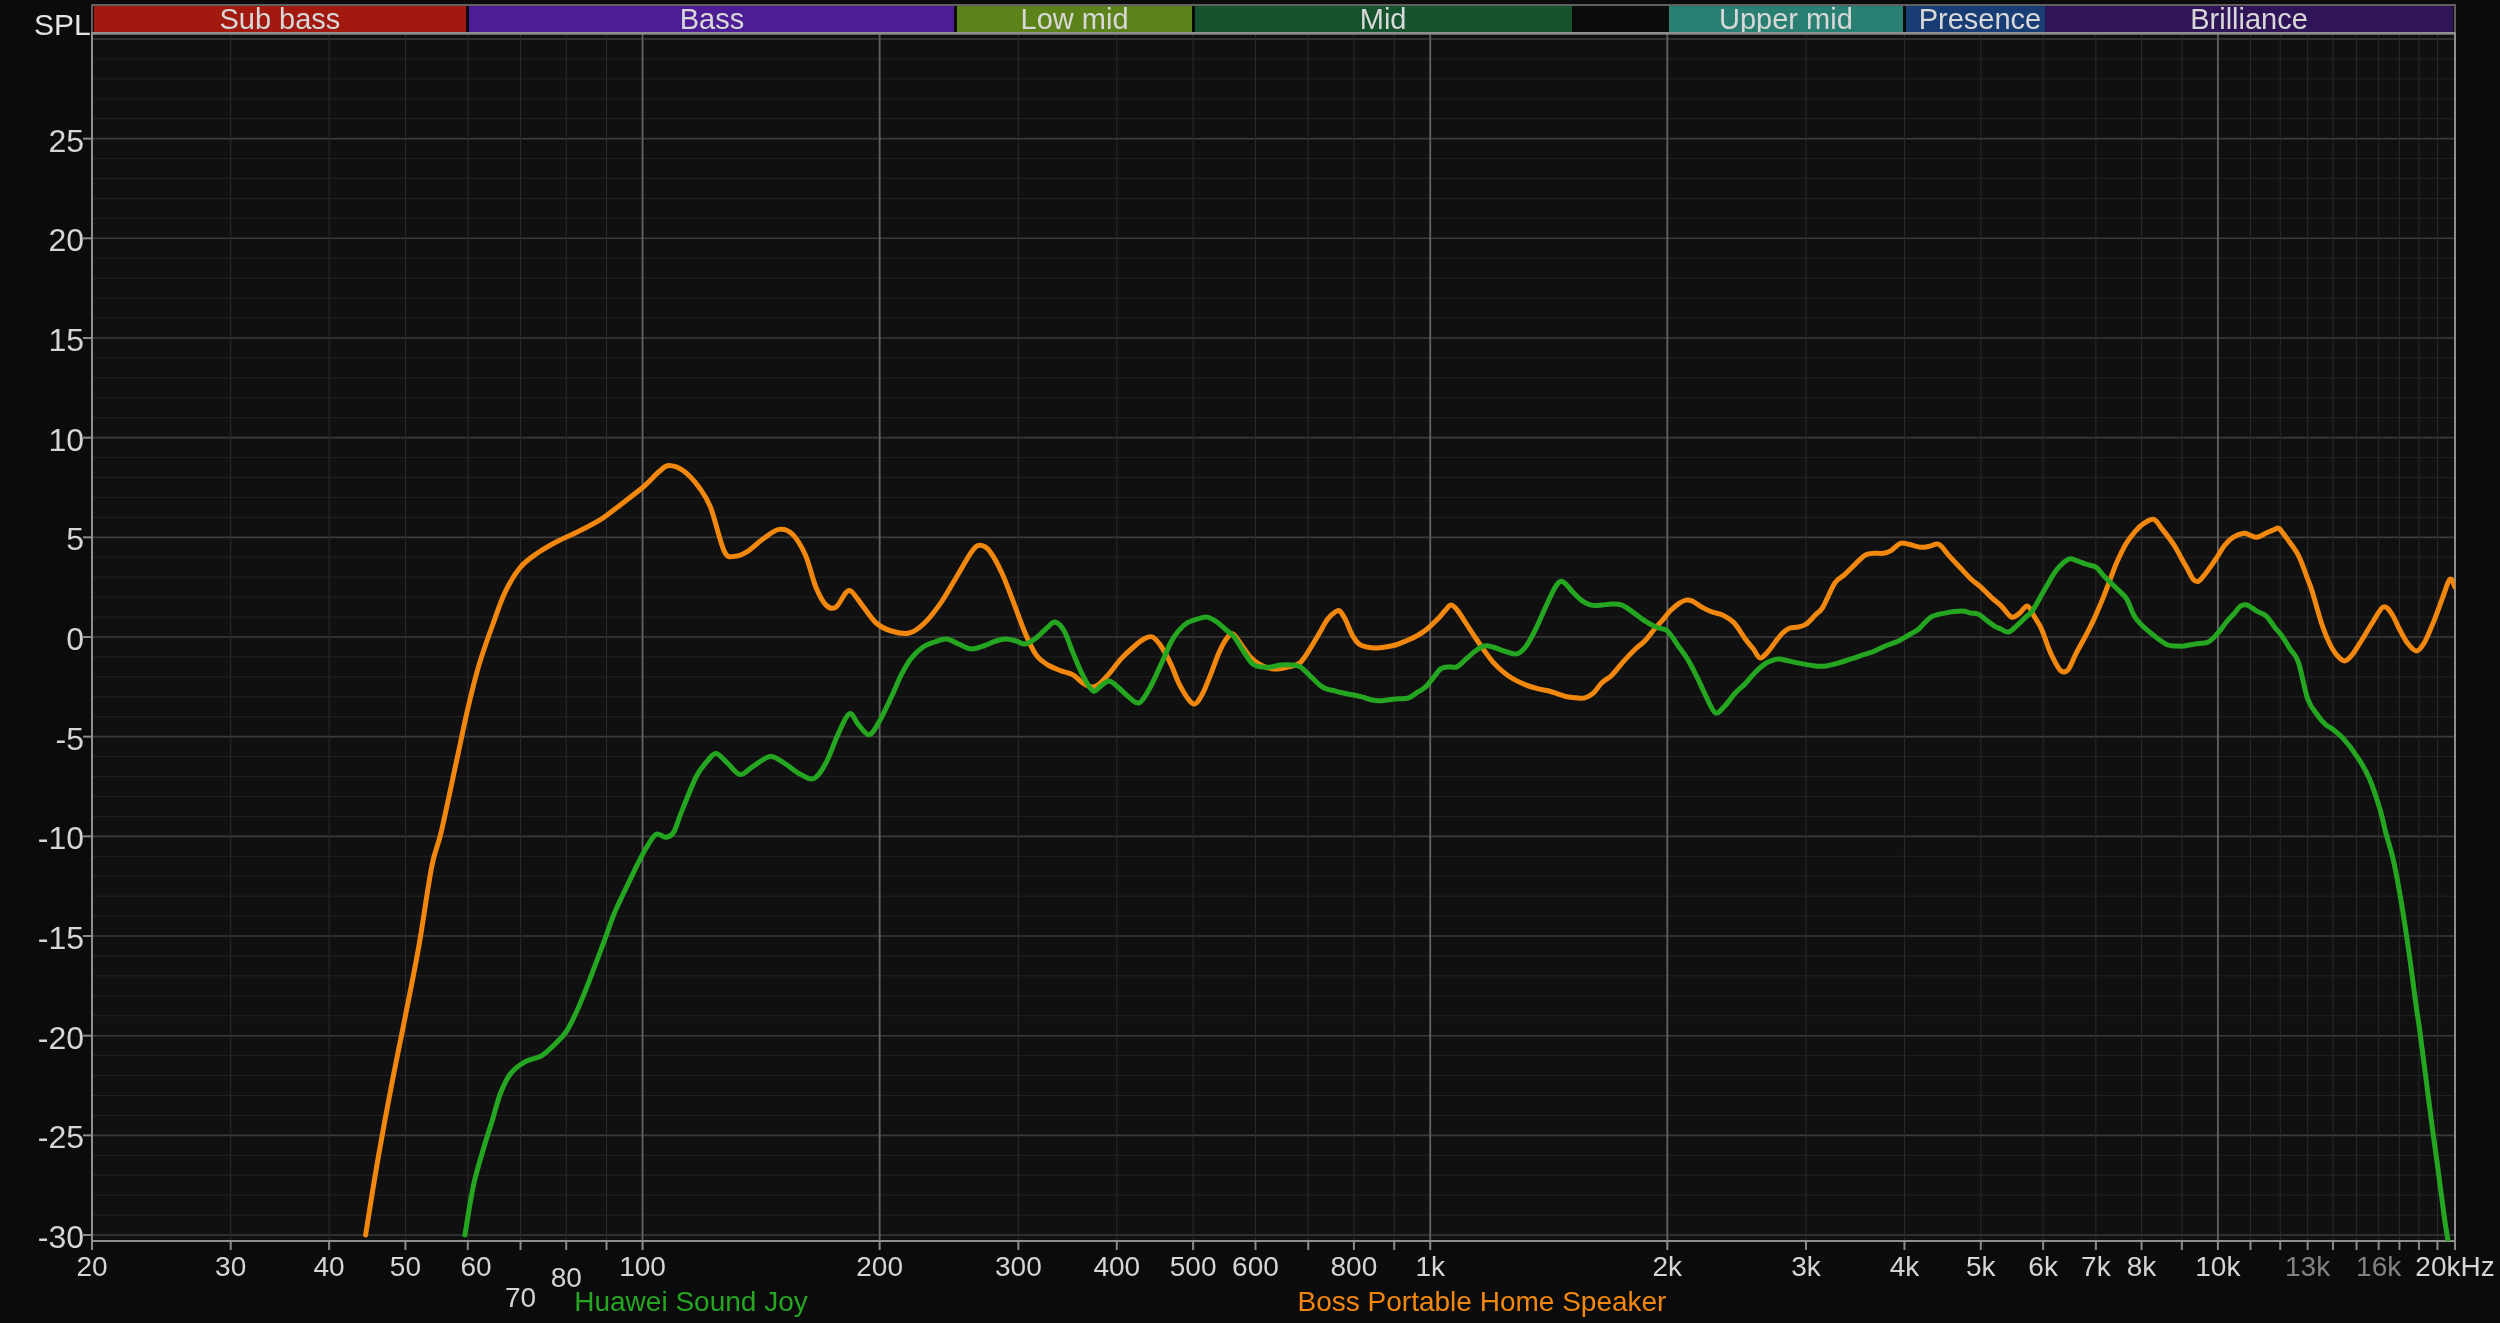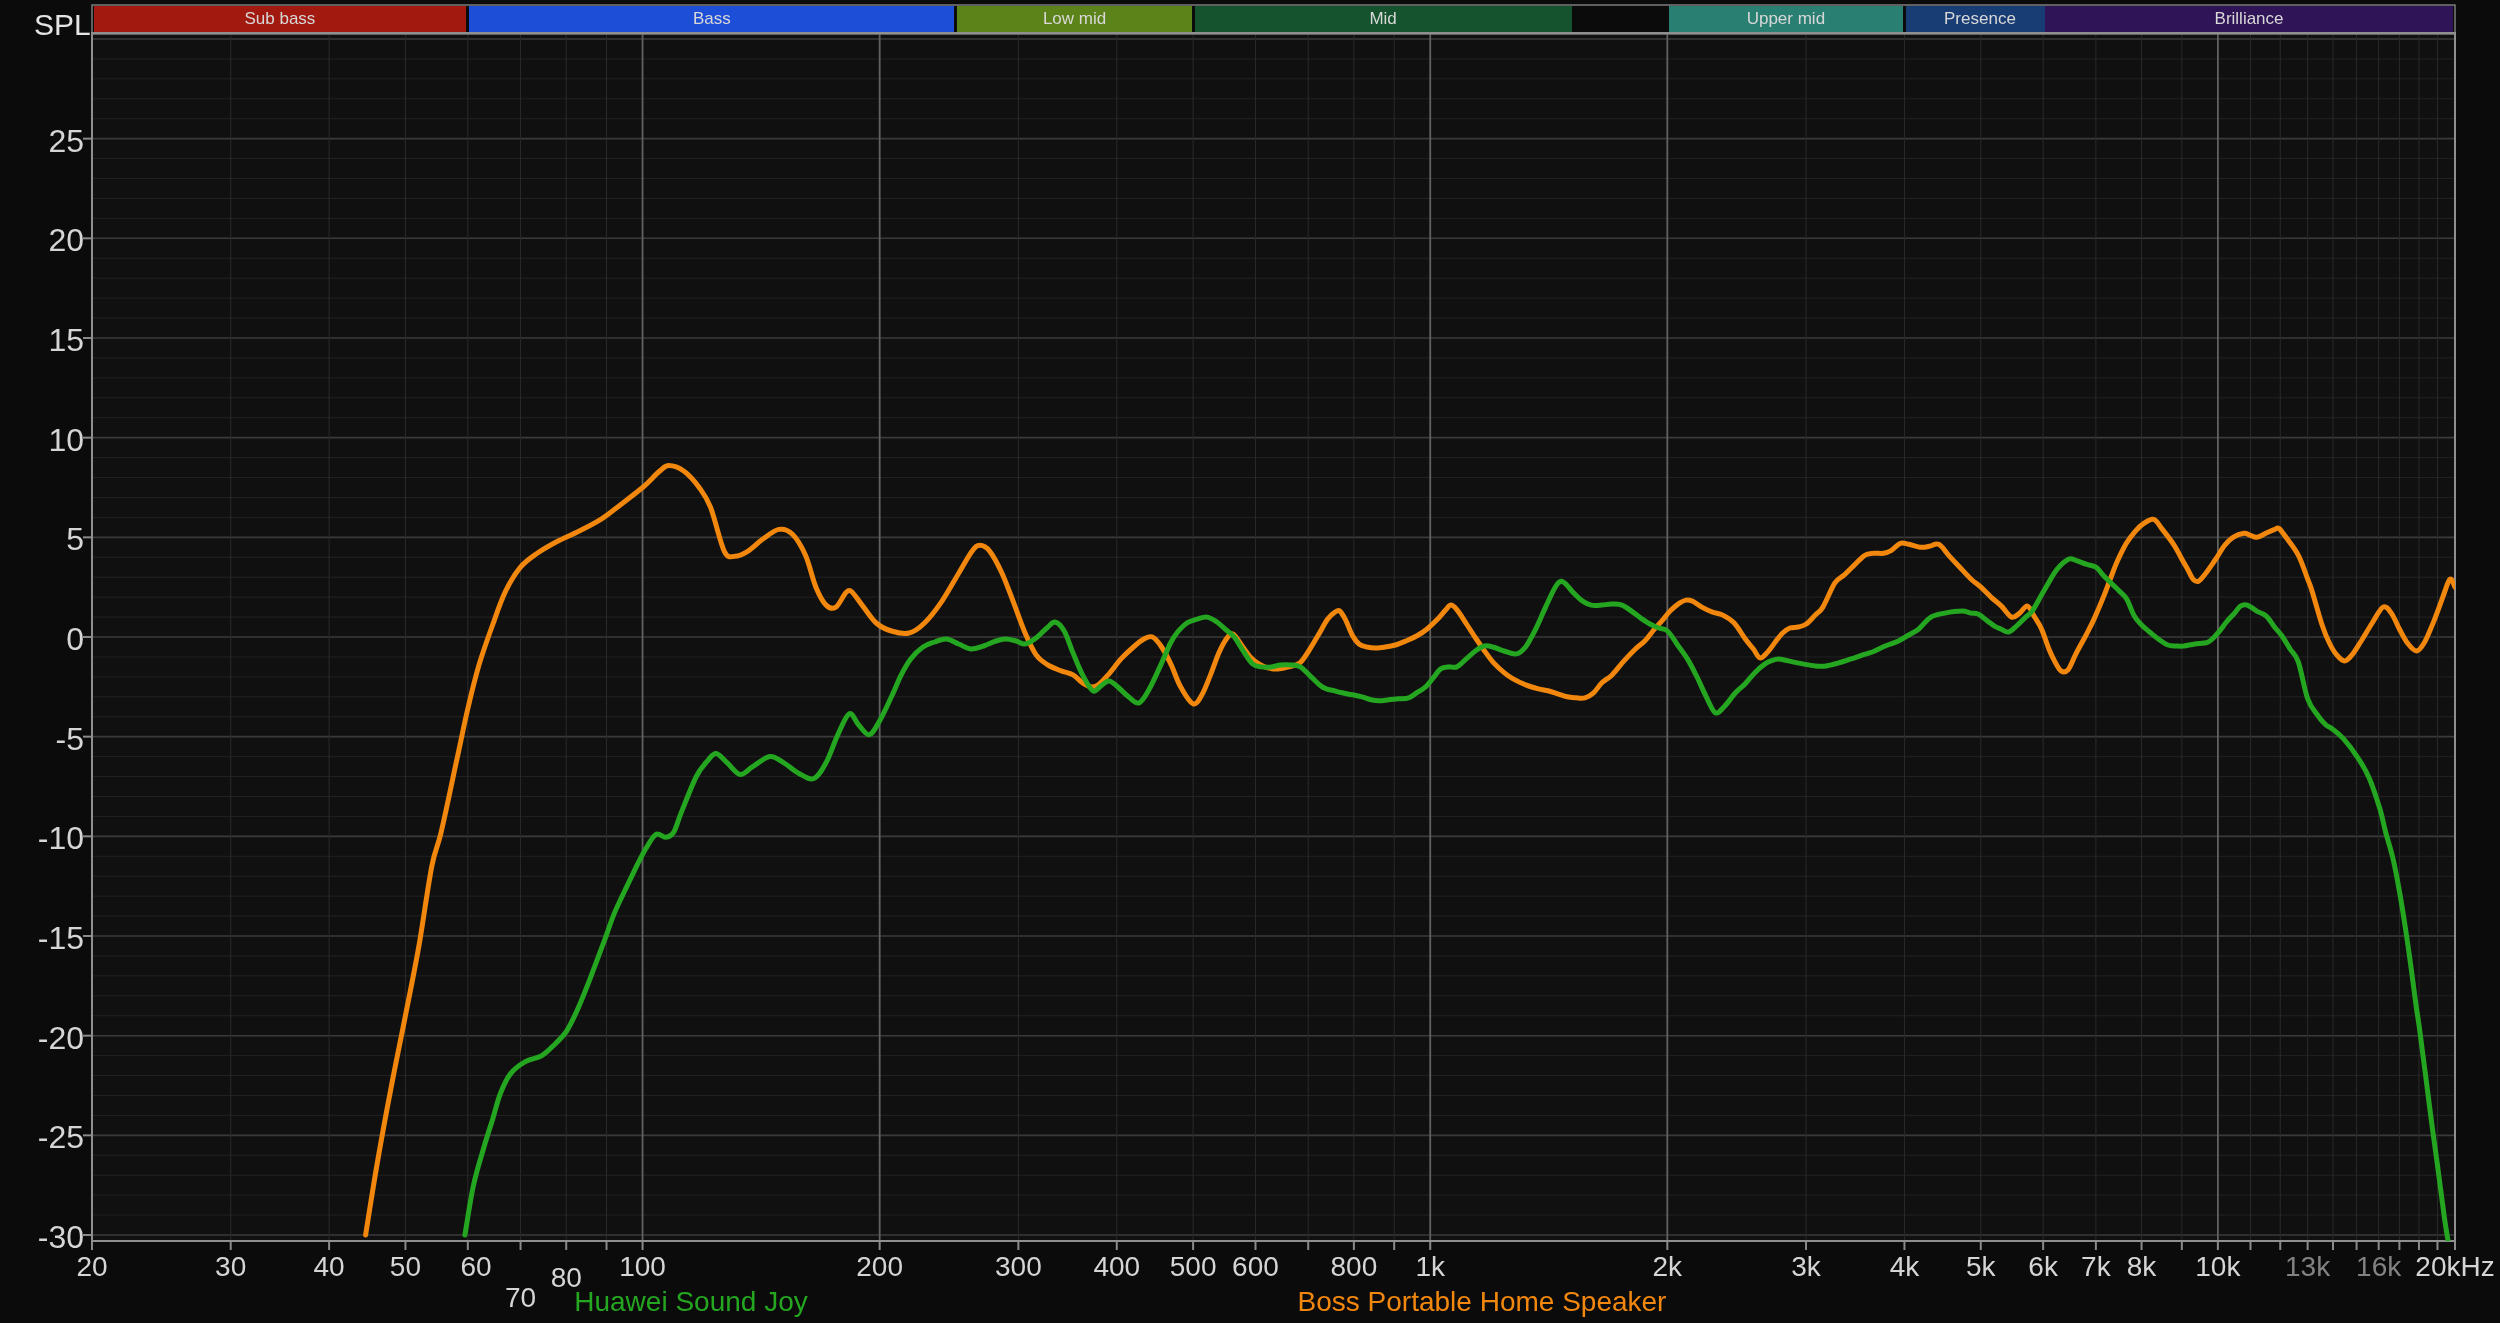--- a/index.html
+++ b/index.html
@@ -1,36 +1,36 @@
 <!DOCTYPE html>
 <html><head>
 <meta charset="utf-8">
 <style>
   html,body{margin:0;padding:0;background:#0b0b0b;}
   body{width:2500px;height:1323px;overflow:hidden;font-family:"Liberation Sans",sans-serif;}
   .stage{position:relative;width:2500px;height:1323px;background:#0b0b0b;}
   .spl{position:absolute;left:34px;top:8px;font-size:30px;color:#e4e4e4;}
   .band{position:absolute;top:6px;height:26px;display:flex;align-items:center;justify-content:center;box-sizing:border-box;}
-  .band span{font-size:17px;color:#d8d8d8;white-space:nowrap;}
+  .band span{font-size:29px;color:#d8d8d8;white-space:nowrap;}
   #plot{position:absolute;left:0;top:0;}
   .xtick{position:absolute;top:1251px;font-size:28px;color:#d5d5d5;transform:translateX(-50%);white-space:nowrap;}
   .xtick.dim{color:#828282;}
   .ytick{position:absolute;left:16px;width:68px;text-align:right;font-size:32px;color:#d5d5d5;}
   .legend-item{position:absolute;top:1286px;font-size:28px;transform:translateX(-50%);white-space:nowrap;}
 </style>
 </head>
 <body>
 
 <div class="stage">
   <div class="spl">SPL</div>
   <div id="bands">
       <div class="band" style="left: 93.5px; width: 372.813px; background: rgb(162, 26, 15);">
         <span>Sub bass</span>
       </div>
-      <div class="band" style="left: 469.313px; width: 485.187px; background: #1d4ed8;">
+      <div class="band" style="left: 469.313px; width: 485.187px; background: #4c1d95;">
         <span>Bass</span>
       </div>
       <div class="band" style="left: 957.499px; width: 234.111px; background: rgb(92, 131, 26);">
         <span>Low mid</span>
       </div>
       <div class="band" style="left: 1194.61px; width: 377px; background: #14532d;">
         <span>Mid</span>
       </div>
       <div class="band" style="left: 1668.83px; width: 234.111px; background: rgb(42, 127, 115);">
         <span>Upper mid</span>

